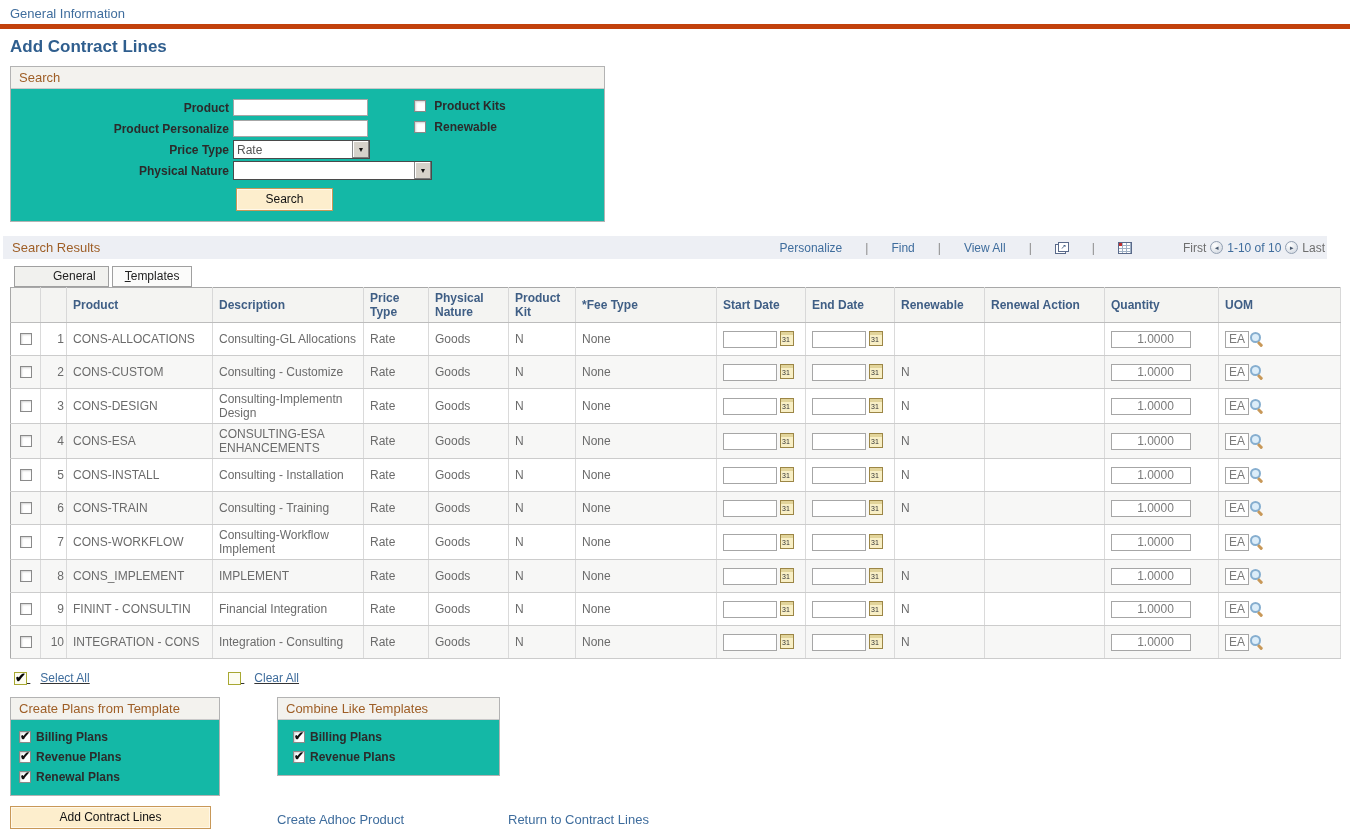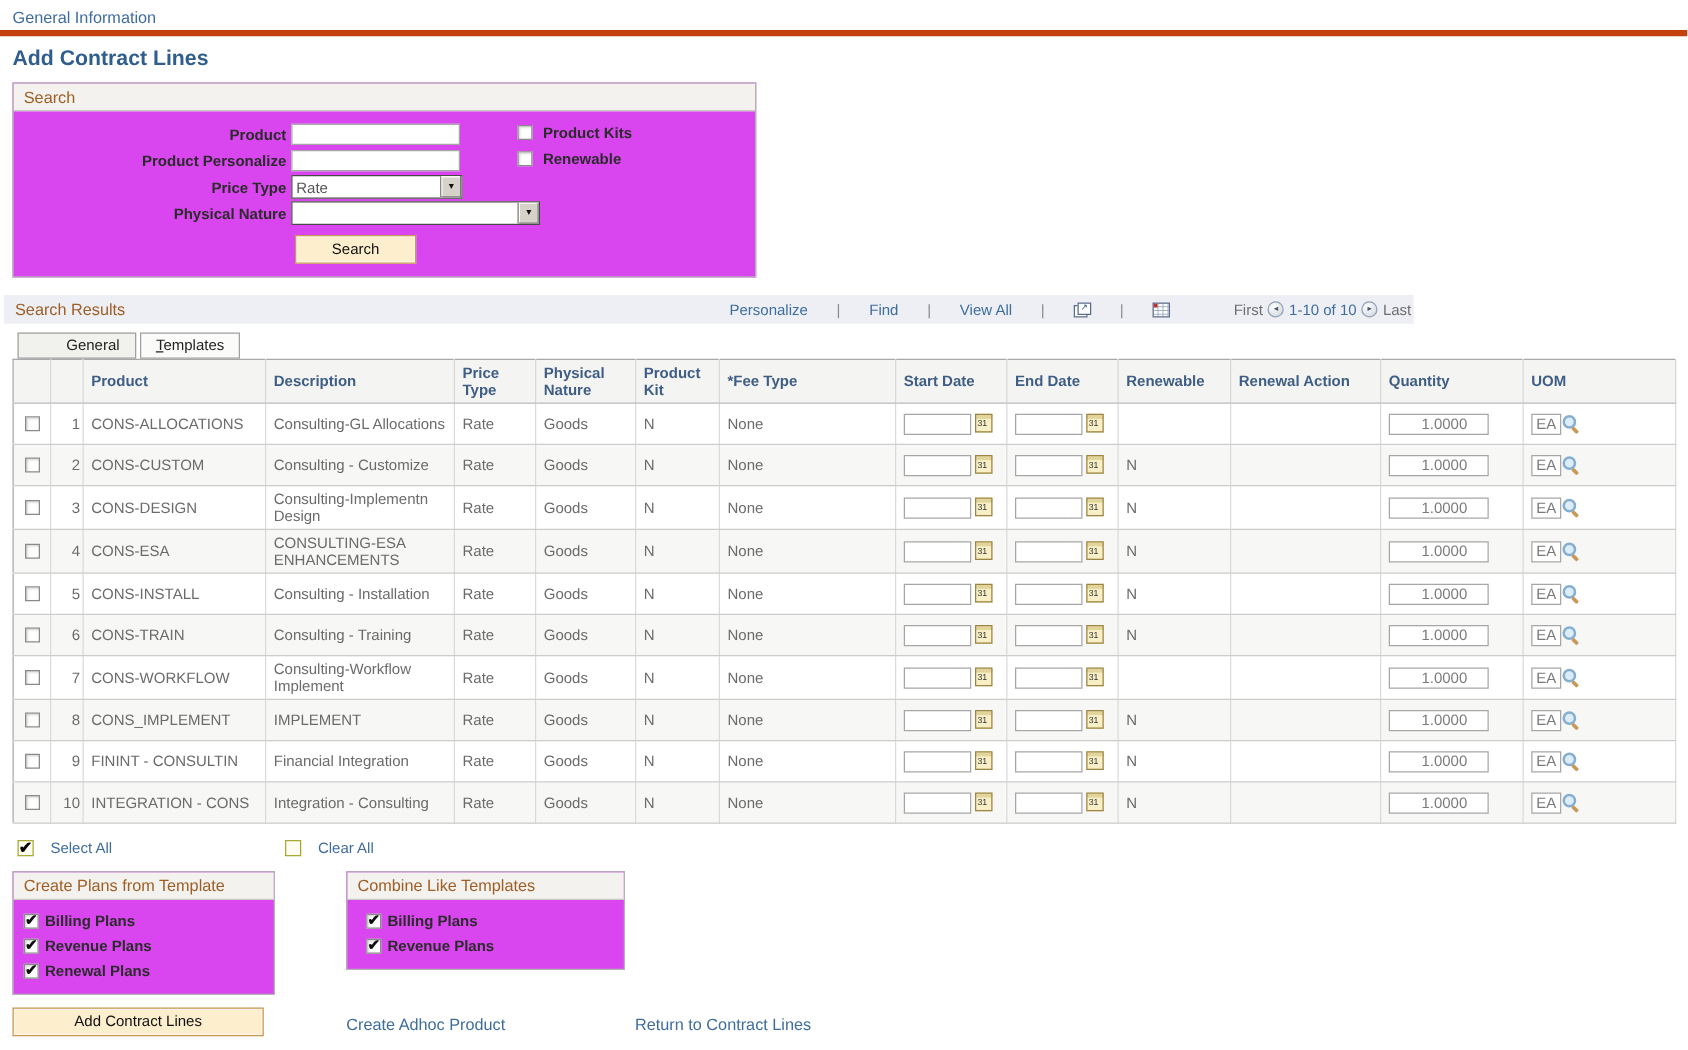--- a/index.html
+++ b/index.html
@@ -9,21 +9,21 @@
 
   .link { color:#3f6d9d; text-decoration:none; cursor:pointer; }
   .orange { color:#9e5e26; }
 
   
   .crumb-bar { padding:6px 0 3px 10px; border-bottom:5px solid #c2410c; }
   .crumb-bar a { font-size:13px; }
   .page-title { margin:8px 0 0 10px; font-size:17px; font-weight:bold; color:#2f5e8e; }
 
   
-  .gbox { border:1px solid #b3b3b3; background:#d946ef; }
+  .gbox { border:1px solid #b3b3b3; background:#14b8a6; }
   .gbox-h { background:#f3f2ee; border-bottom:1px solid #c9c9c9; padding:3px 8px; font-size:13px; }
 
   
   .search-box { margin:9px 0 0 10px; width:595px; }
   .search-body { position:relative; padding:8px 0 10px 0; }
   .frow { display:flex; align-items:center; height:21px; }
   .flabel { width:222px; text-align:right; font-weight:bold; color:#2b2b2b; padding-right:4px; }
   .t-in { border:1px solid #a6a6a6; height:17px; font:12px "Liberation Sans", sans-serif;
           color:#7a7a7a; padding:0 3px; background:#fff; outline:none; }
   .w135 { width:135px; }
@@ -71,21 +71,21 @@
   .pg-btn { display:inline-flex; width:13px; height:13px; border-radius:50%;
             border:1px solid #93a0b2; background:radial-gradient(circle at 35% 30%, #ffffff, #ccd3dd);
             align-items:center; justify-content:center; font-size:6px; color:#4a5a70;
             vertical-align:-2px; cursor:pointer; }
   .sel-ico { display:inline-block; width:13px; height:13px; border:1px solid #a8a832;
              background:#fdfdf2; position:relative; vertical-align:-3px; cursor:pointer; }
   .sel-ico.checked::after { content:'\2714'; position:absolute; left:0; top:-3px; font-size:13px;
                             font-weight:bold; color:#050505; }
 
   
-  .results-bar { margin:14px 0 0 3px; width:1128px; background:#edeff4; height:23px;
+  .results-bar { margin:14px 0 0 3px; width:1324px; background:#edeff4; height:23px;
                  display:flex; align-items:center; justify-content:space-between;
                  padding:0 2px 0 9px; }
   .results-bar .right { display:flex; align-items:center; gap:23px; font-size:12px; }
   .sep { color:#8a8a8a; }
   .pager { margin-left:28px; display:flex; align-items:center; gap:4px; }
   .pager .dim { color:#6e6e6e; }
   .pager .rng { color:#3f6d9d; }
   .tabs { display:flex; margin:7px 0 0 14px; height:21px; }
   .tab { border:1px solid #a0a0a0; padding:2px 12px 0; margin-right:3px; background:#fbfbfa;
          color:#222; cursor:pointer; }
@@ -102,21 +102,21 @@
   .grid tr.even td { background:#f7f7f6; }
   .c-sel { text-align:center; }
   .c-num { text-align:right; padding-right:2px !important; }
   .c-date { white-space:nowrap; }
   .date-in { width:54px; }
   .qty-in { width:80px; text-align:center;padding-left:12px; }
   .uom-in { width:24px; text-align:center; padding:0 1px; }
 
   
   .selrow { position:relative; height:18px; margin:12px 0 0 10px; }
-  .selrow .it { position:absolute; top:0; white-space:nowrap; }
+  .selrow .it { position:absolute; top:0; white-space:nowrap;text-decoration:underline; }
   .boxes { position:relative; height:100px; margin-top:8px; }
   .plansbox { position:absolute; left:10px; top:0; width:210px; }
   .combbox { position:absolute; left:277px; top:0; width:223px; }
   .optlist { padding:7px 8px 8px; }
   .optlist .opt { height:20px; display:flex; align-items:center; }
   .combbox .optlist { padding-left:15px; }
   .footer { position:relative; height:30px; margin-top:4px; }
   .add-btn { position:absolute; left:10px; top:5px; width:201px; }
   .f-link1 { position:absolute; left:277px; top:11px; font-size:13px; }
   .f-link2 { position:absolute; left:508px; top:11px; font-size:13px; }

